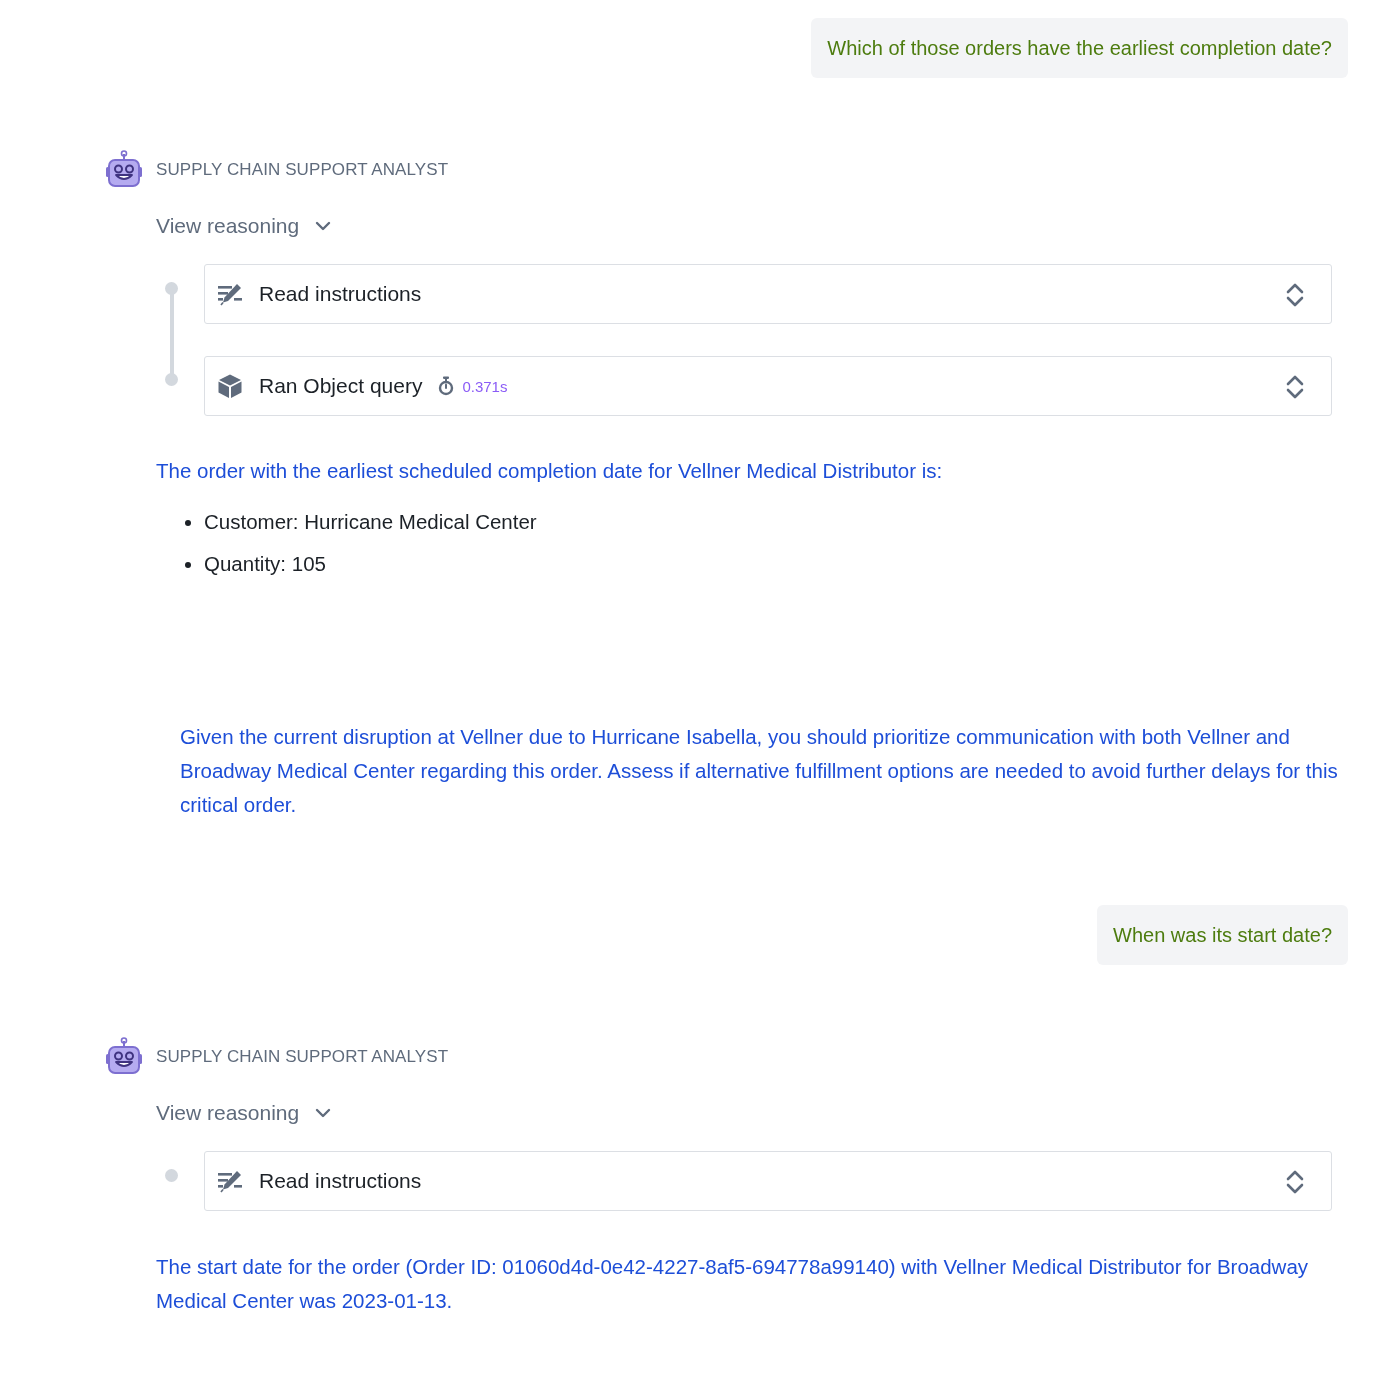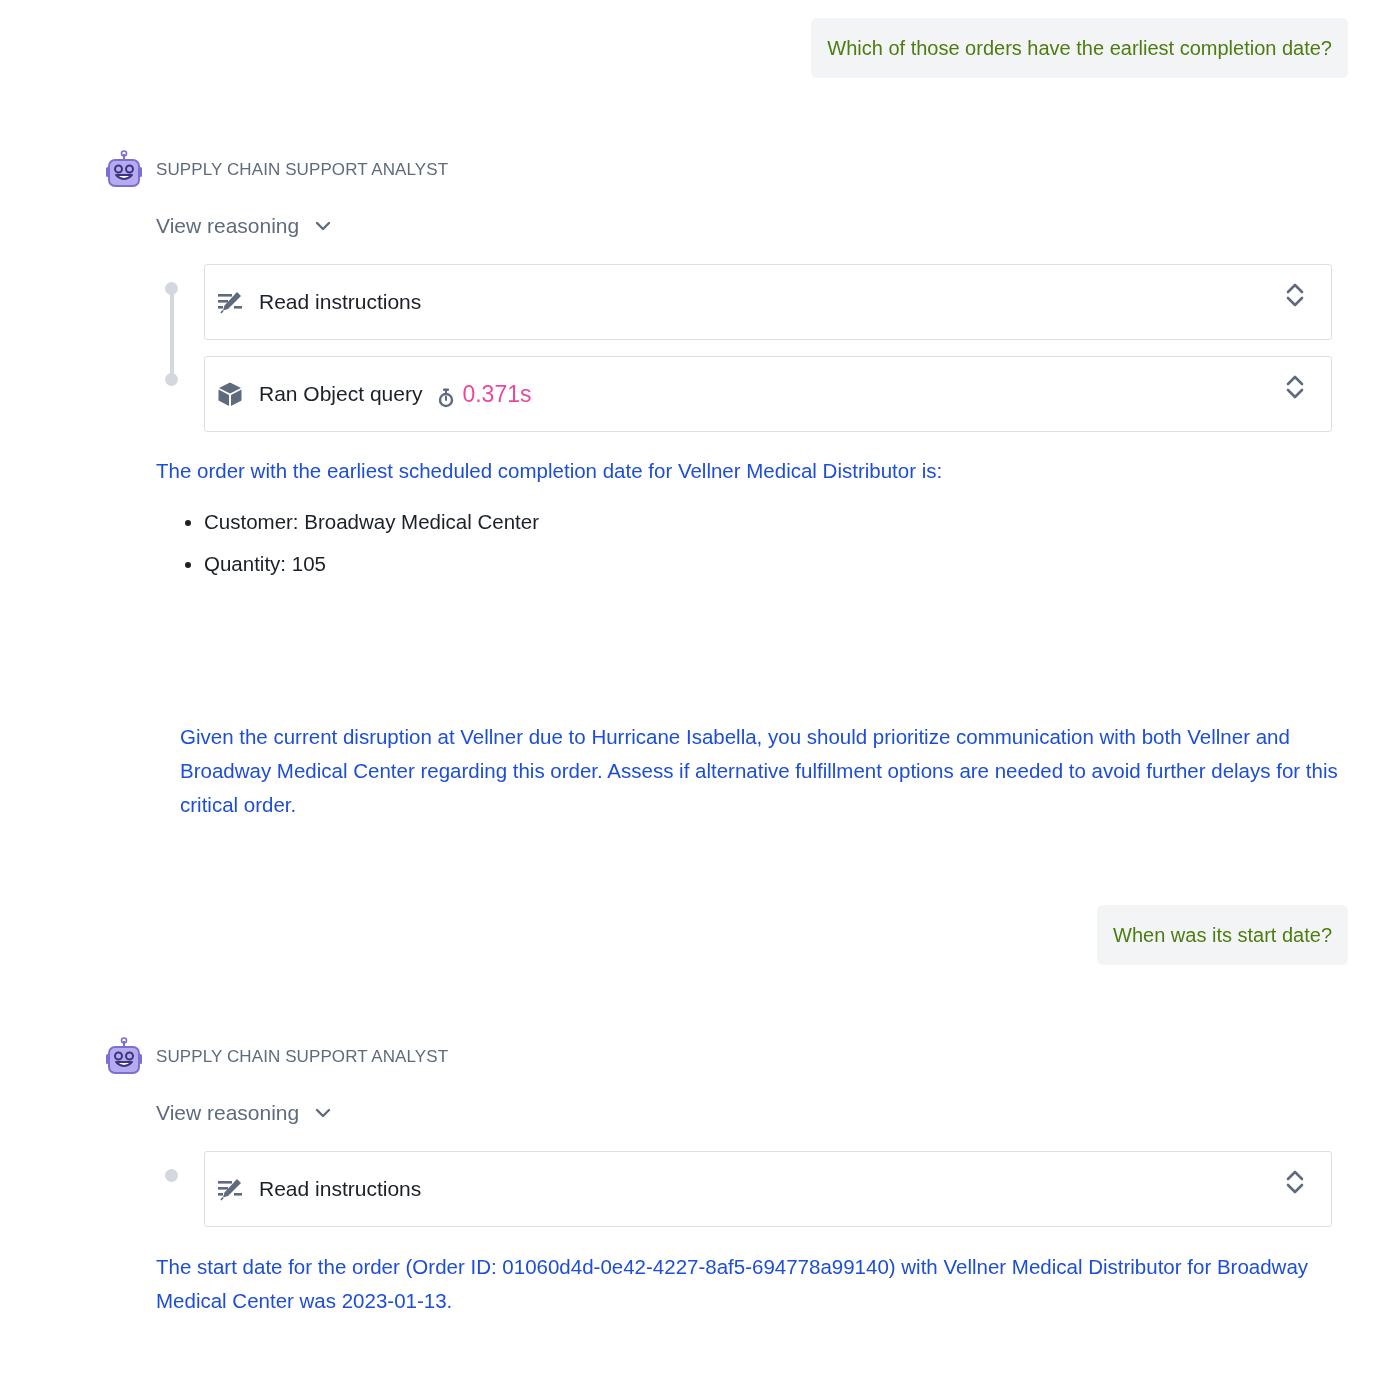--- a/index.html
+++ b/index.html
@@ -19,27 +19,27 @@
   .agent-avatar { width: 38px; height: 38px; display: flex; align-items: center; justify-content: center; }
   .agent-name { margin-left: 13px; font-size: 17px; color: #5f6b7c; letter-spacing: 0.1px; }
 
   .view-reasoning { position: absolute; left: 156px; display: flex; align-items: center; font-size: 21px; color: #5f6b7c; cursor: pointer; }
   .view-reasoning .chev { margin-left: 14px; width: 20px; height: 20px; }
 
   .timeline-line { position: absolute; left: 170px; width: 4px; background: #d3d8de; border-radius: 2px; }
   .timeline-dot { position: absolute; width: 13px; height: 13px; border-radius: 50%; background: #d3d8de; left: 165px; }
 
   .step-card {
-    position: absolute; left: 204px; width: 1128px; height: 76px;
+    position: absolute; left: 204px; width: 1128px; height: 60px;
     border: 1px solid #dcdfe4; border-radius: 3px; background: #fff;
     display: flex; align-items: center; padding-left: 12px; cursor: pointer;
   }
   .step-card .step-icon { width: 26px; height: 26px; display: flex; align-items: center; justify-content: center; }
   .step-card .step-label { margin-left: 16px; font-size: 21px; color: #1c2127; }
-  .step-card .timer { margin-left: 16px; display: flex; align-items: flex-end; color: #ec4899; font-size: 23px; }
+  .step-card .timer { margin-left: 16px; display: flex; align-items: center; color: #8b5cf6; font-size: 15px; }
   .step-card .timer svg { margin-right: 8px; }
   .step-card .expand { position: absolute; right: 24px; top: 17px; width: 24px; height: 26px; }
 
   .body-text { position: absolute; left: 156px; width: 1180px; font-size: 20.5px; line-height: 34px; color: #1d4ed8; }
   ul.detail-list { position: absolute; left: 156px; list-style: none; }
   ul.detail-list li { position: relative; padding-left: 48px; font-size: 20.5px; height: 41.6px; line-height: 28px; }
   ul.detail-list li::before { content: ""; position: absolute; left: 29px; top: 12px; width: 6px; height: 6px; border-radius: 50%; background: #1c2127; }
 </style>
 </head>
 <body>
@@ -109,21 +109,21 @@
     <span>0.371s</span>
   </span>
   <svg class="expand" viewBox="0 0 24 26">
       <path d="M5 10 L12 3 L19 10 M5 16 L12 23 L19 16" fill="none" stroke="#5f6b7c" stroke-width="2.6" stroke-linecap="round" stroke-linejoin="round"></path>
     </svg>
 </div>
 
 <p class="body-text" style="top:454px;">The order with the earliest scheduled completion date for Vellner Medical Distributor is:</p>
 
 <ul class="detail-list" style="top:508px;">
-  <li>Customer: Broadway Medical Center</li>
+  <li>Customer: Hurricane Medical Center</li>
   <li>Quantity: 105</li>
 </ul>
 
 <p class="body-text" style="top:720px; width:1172px;margin-left:24px;">Given the current disruption at Vellner due to Hurricane Isabella, you should prioritize communication with both Vellner and Broadway Medical Center regarding this order. Assess if alternative fulfillment options are needed to avoid further delays for this critical order.</p>
 
 <div class="user-msg" id="user-msg-2">When was its start date?</div>
 
 <div class="agent-header" style="top:1039px;">
   <span class="agent-avatar">
     <svg width="38" height="40" viewBox="0 0 38 40">

